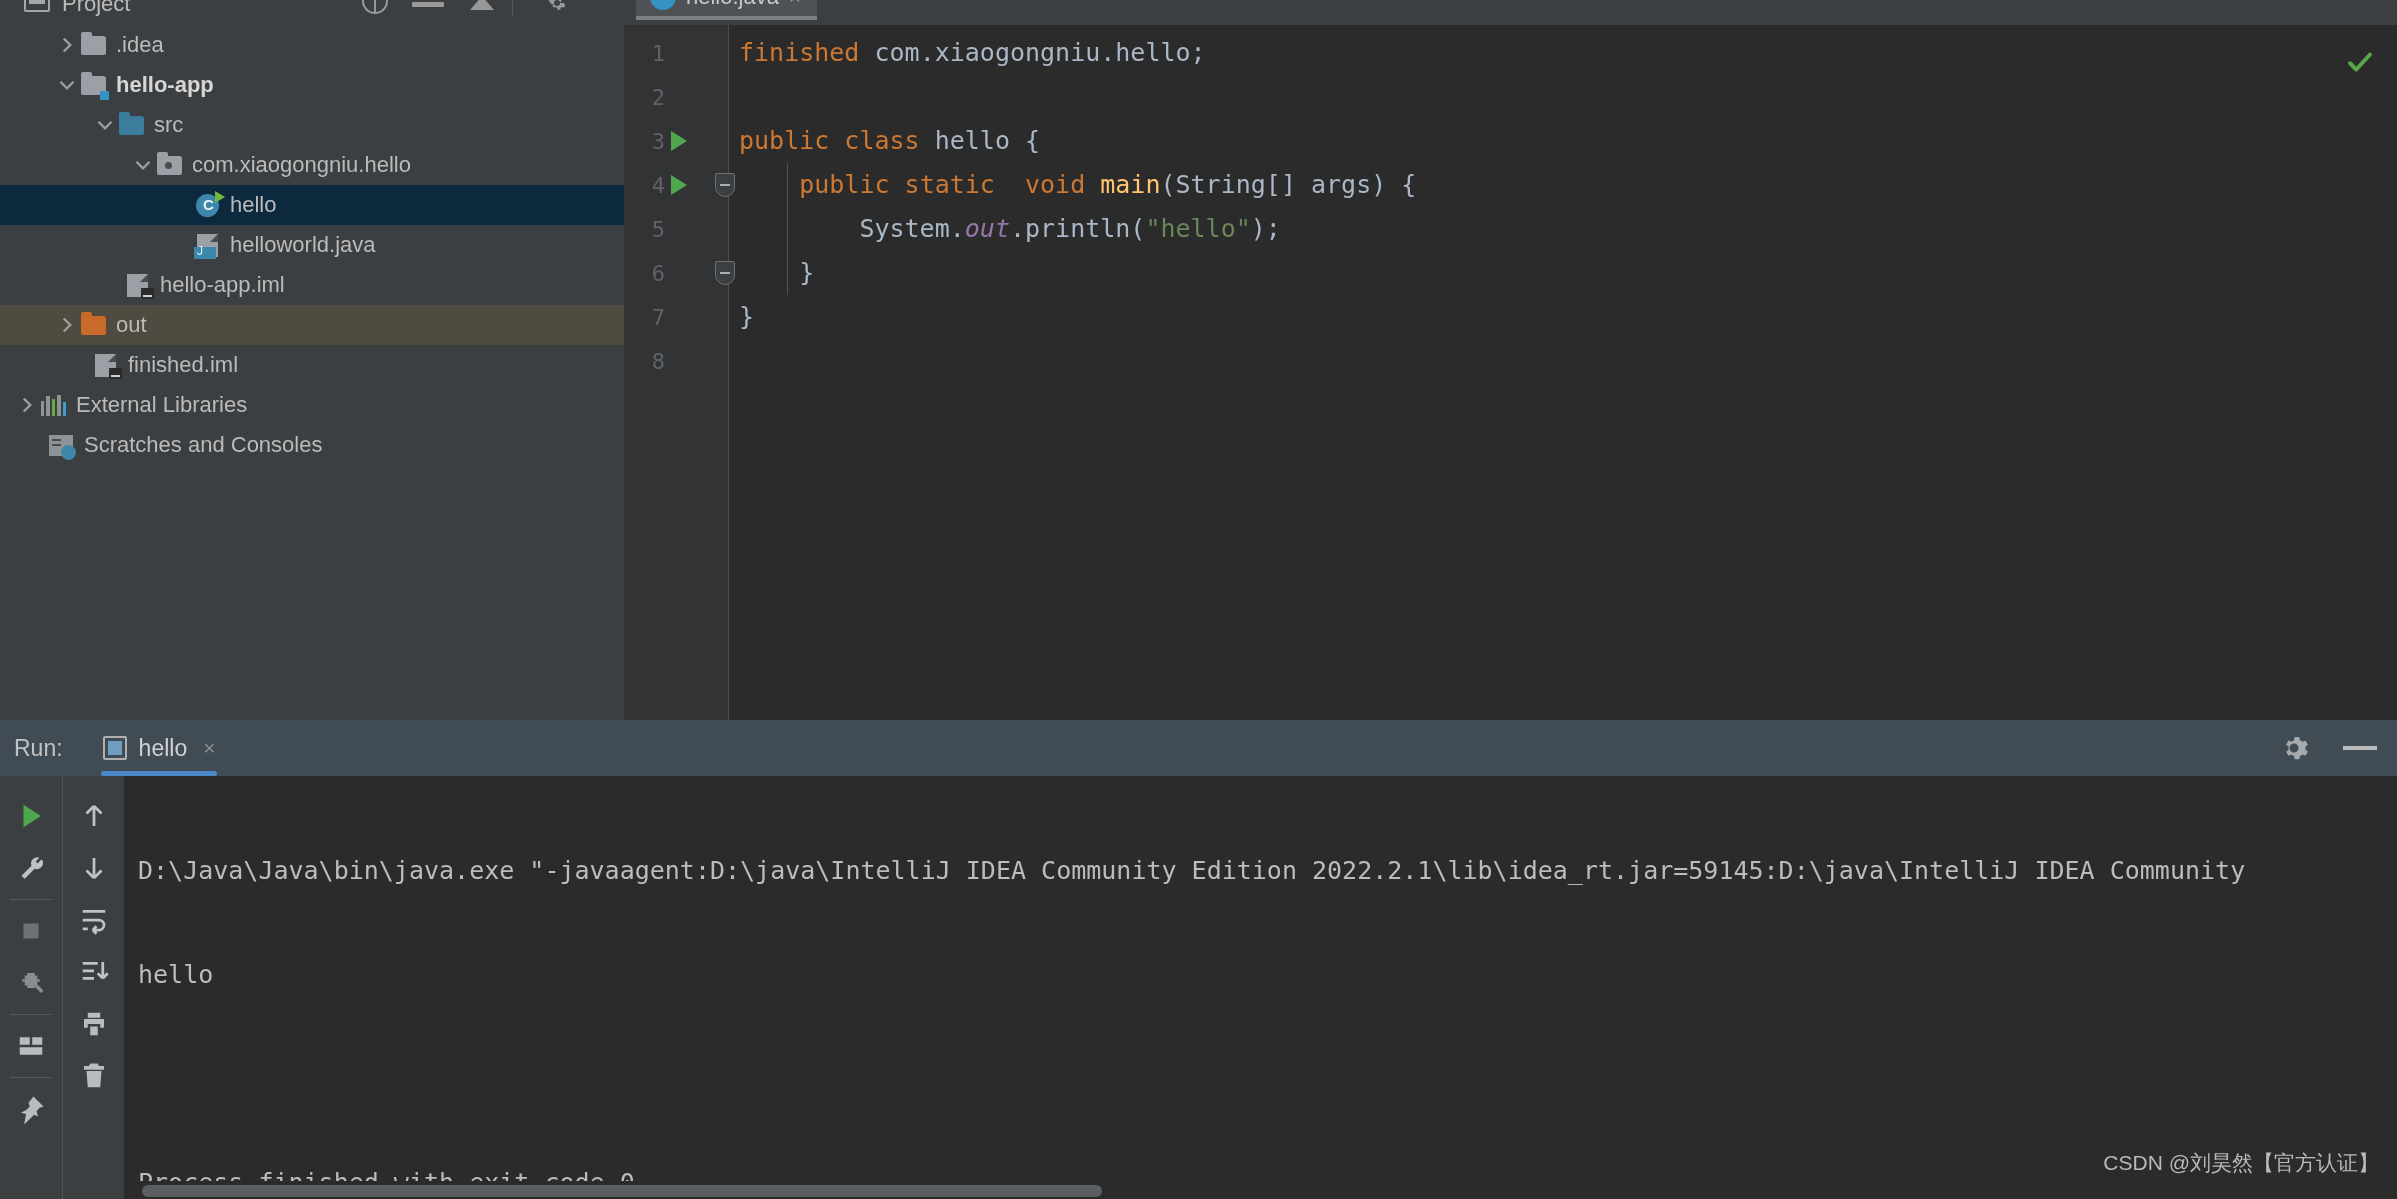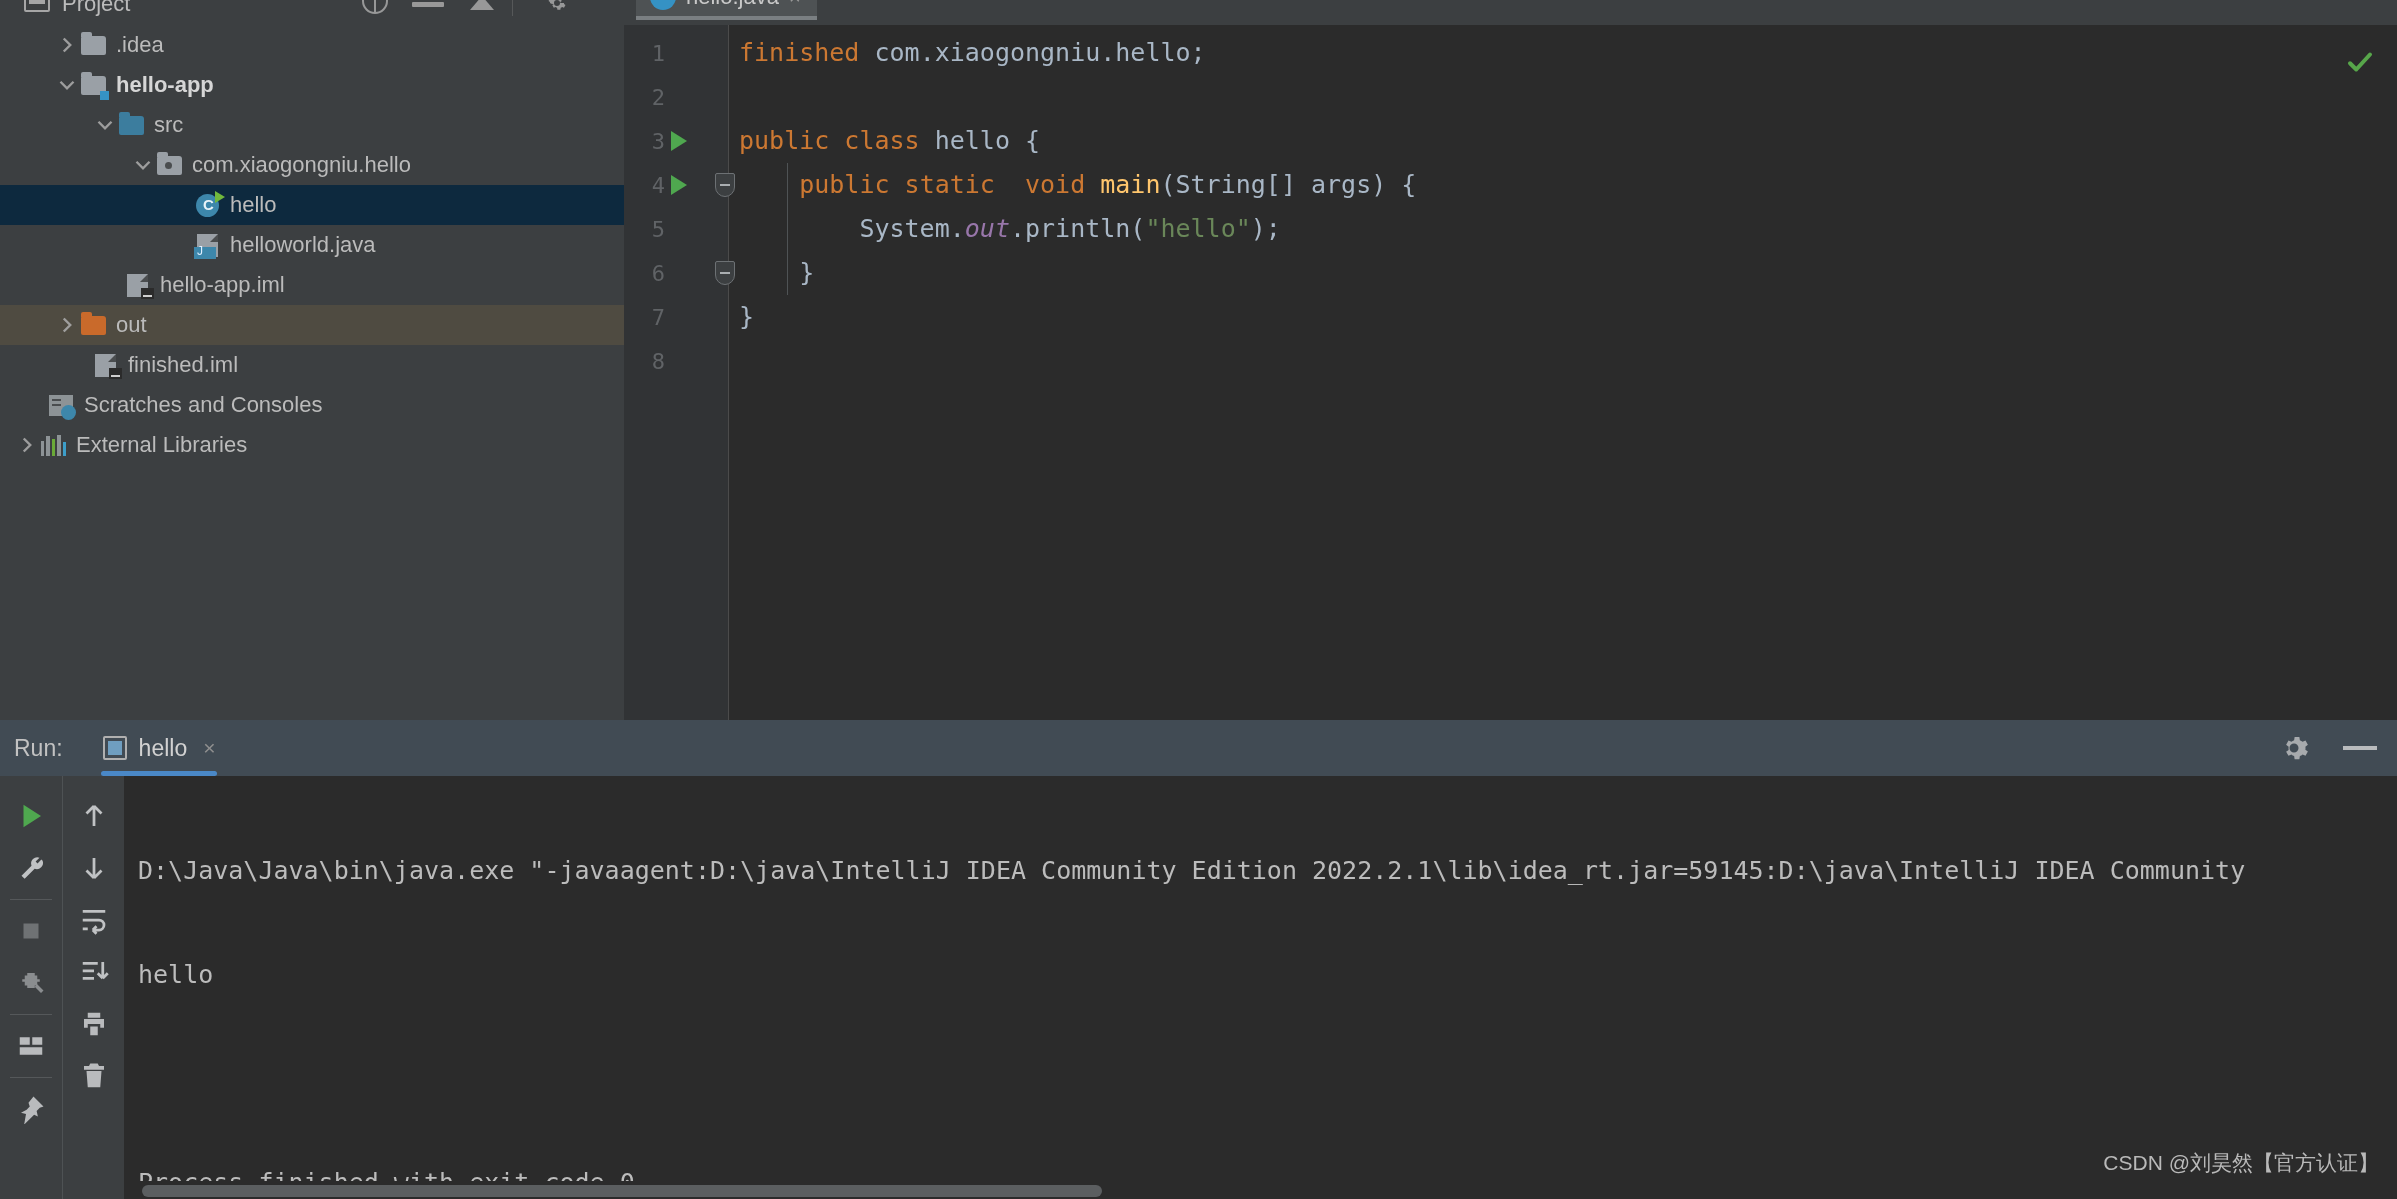--- a/index.html
+++ b/index.html
@@ -293,43 +293,43 @@
     </div>
 
     <div class="tree-row" style="padding-left:92px;">
       <span class="tw-icon">
           <span class="file-icon"></span>
           <span class="iml-badge"></span>
         </span>
       <span class="lbl">finished.iml</span>
     </div>
 
-    <div class="tree-row" style="padding-left:48px;">
-      <span class="tw-icon">
-          <span class="scratch-icon"></span>
-        </span>
-      <span class="lbl">Scratches and Consoles</span>
-    </div>
-
     <div class="tree-row" style="padding-left:14px;">
       <span class="chevron">
           <svg viewBox="0 0 24 24">
             <path fill="none" stroke="#a8a8a8" stroke-width="2.2" d="M9 6l6 6-6 6"></path>
           </svg>
         </span>
       <span class="tw-icon">
         <span class="ext-lib-icon">
           <i style="height:15px;background:#8d9396"></i>
             <i style="height:20px;background:#8d9396"></i>
             <i style="height:17px;background:#6aaa38"></i>
             <i style="height:21px;background:#8d9396"></i>
             <i style="height:14px;background:#3d9ec9"></i>
         </span>
       </span>
       <span class="lbl">External Libraries</span>
+    </div>
+
+    <div class="tree-row" style="padding-left:48px;">
+      <span class="tw-icon">
+          <span class="scratch-icon"></span>
+        </span>
+      <span class="lbl">Scratches and Consoles</span>
     </div>
   </div>
 
   <div class="editor">
     <div class="gutter">
       <div class="gutter-line" style="top:6px;">
         <span class="ln">1</span>
       </div>
       <div class="gutter-line" style="top:50px;">
         <span class="ln">2</span>

